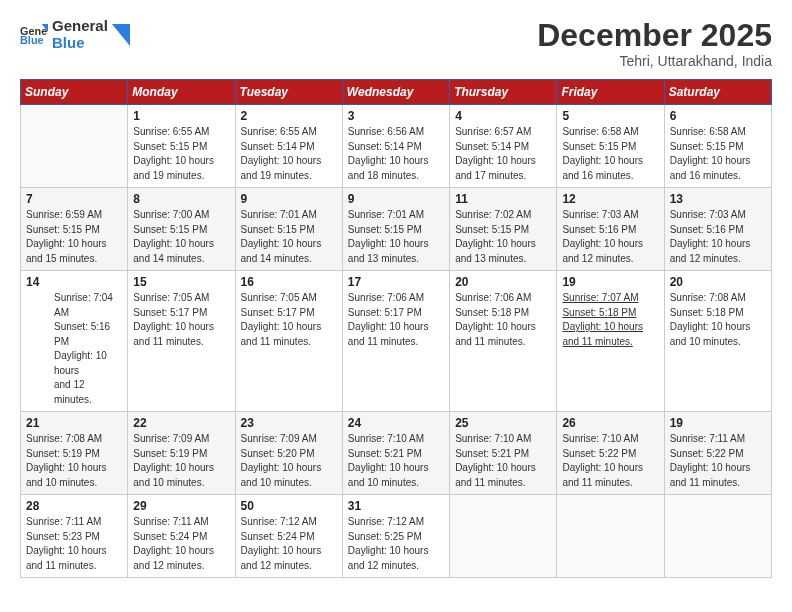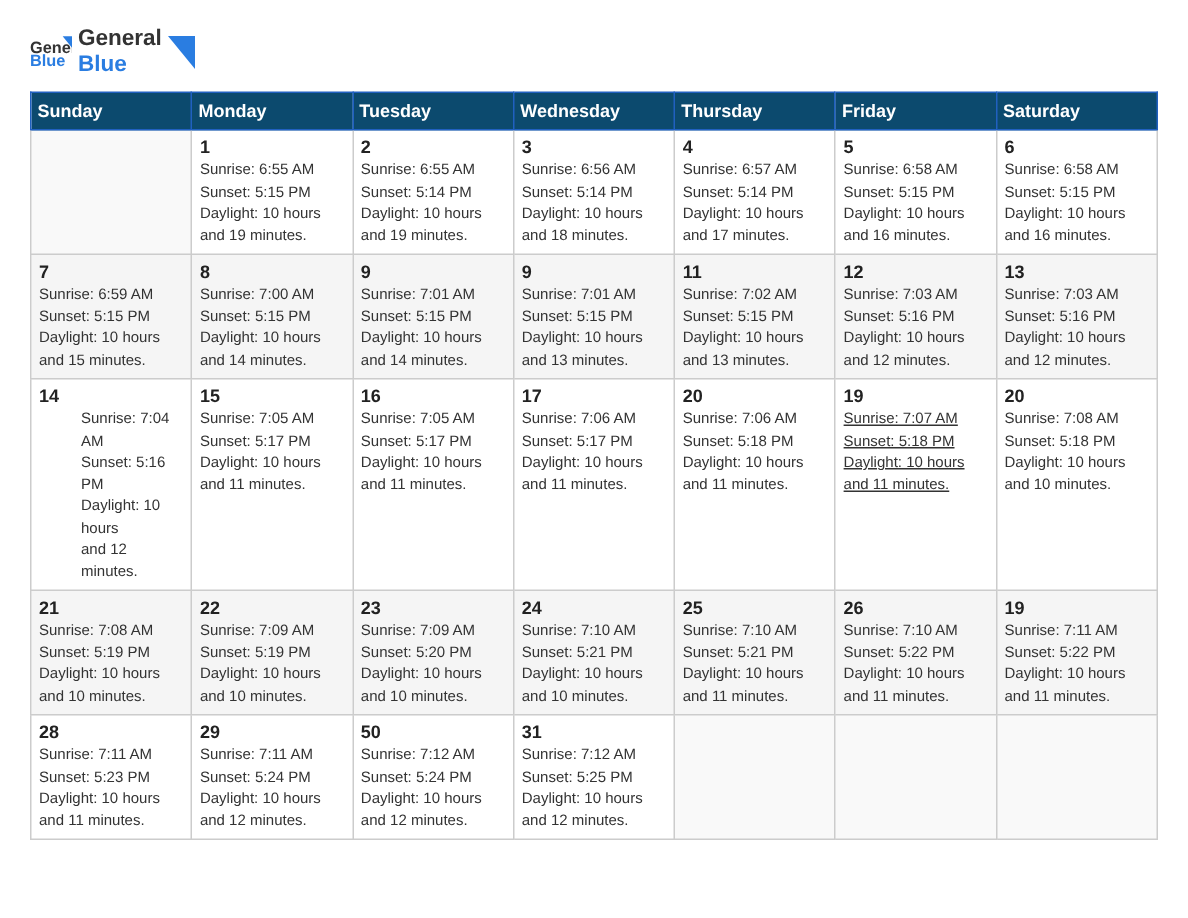--- a/index.html
+++ b/index.html
@@ -43,27 +43,28 @@
     .subtitle {
       font-size: 14px;
       color: #555;
     }
     .calendar {
       width: 100%;
       border-collapse: collapse;
       font-size: 10.5px;
     }
     .calendar thead tr th {
-      background: #0c4a6e;
+      background: #b91c1c;
       color: #fff;
       font-weight: bold;
       font-size: 12px;
       padding: 5px 4px;
       text-align: left;
       border: 1px solid #2060c0;
+      font-style: italic;
     }
     .calendar tbody tr td {
       border: 1px solid #ccc;
       vertical-align: top;
       padding: 4px 5px;
       width: calc(100%/7);
       height: 82px;
       background: #fff;
     }
     .calendar tbody tr:nth-child(even) td {
@@ -102,20 +103,22 @@
         <div style="font-size:15px;font-weight:bold;color:#2a7de1;line-height:1.1;">
           <span>Blue</span>
         </div>
       </div>
 
       <svg width="18" height="22" viewBox="0 0 18 22">
         <polygon points="0,0 18,0 18,22" fill="#2a7de1"></polygon>
       </svg>
     </div>
     <div class="title-block">
+      <div class="month-title">December 2025</div>
+      <div class="subtitle">Tehri, Uttarakhand, India</div>
     </div>
   </div>
 
   <table class="calendar">
     <thead>
       <tr>
         <th>Sunday</th>
         <th>Monday</th>
         <th>Tuesday</th>
         <th>Wednesday</th>

